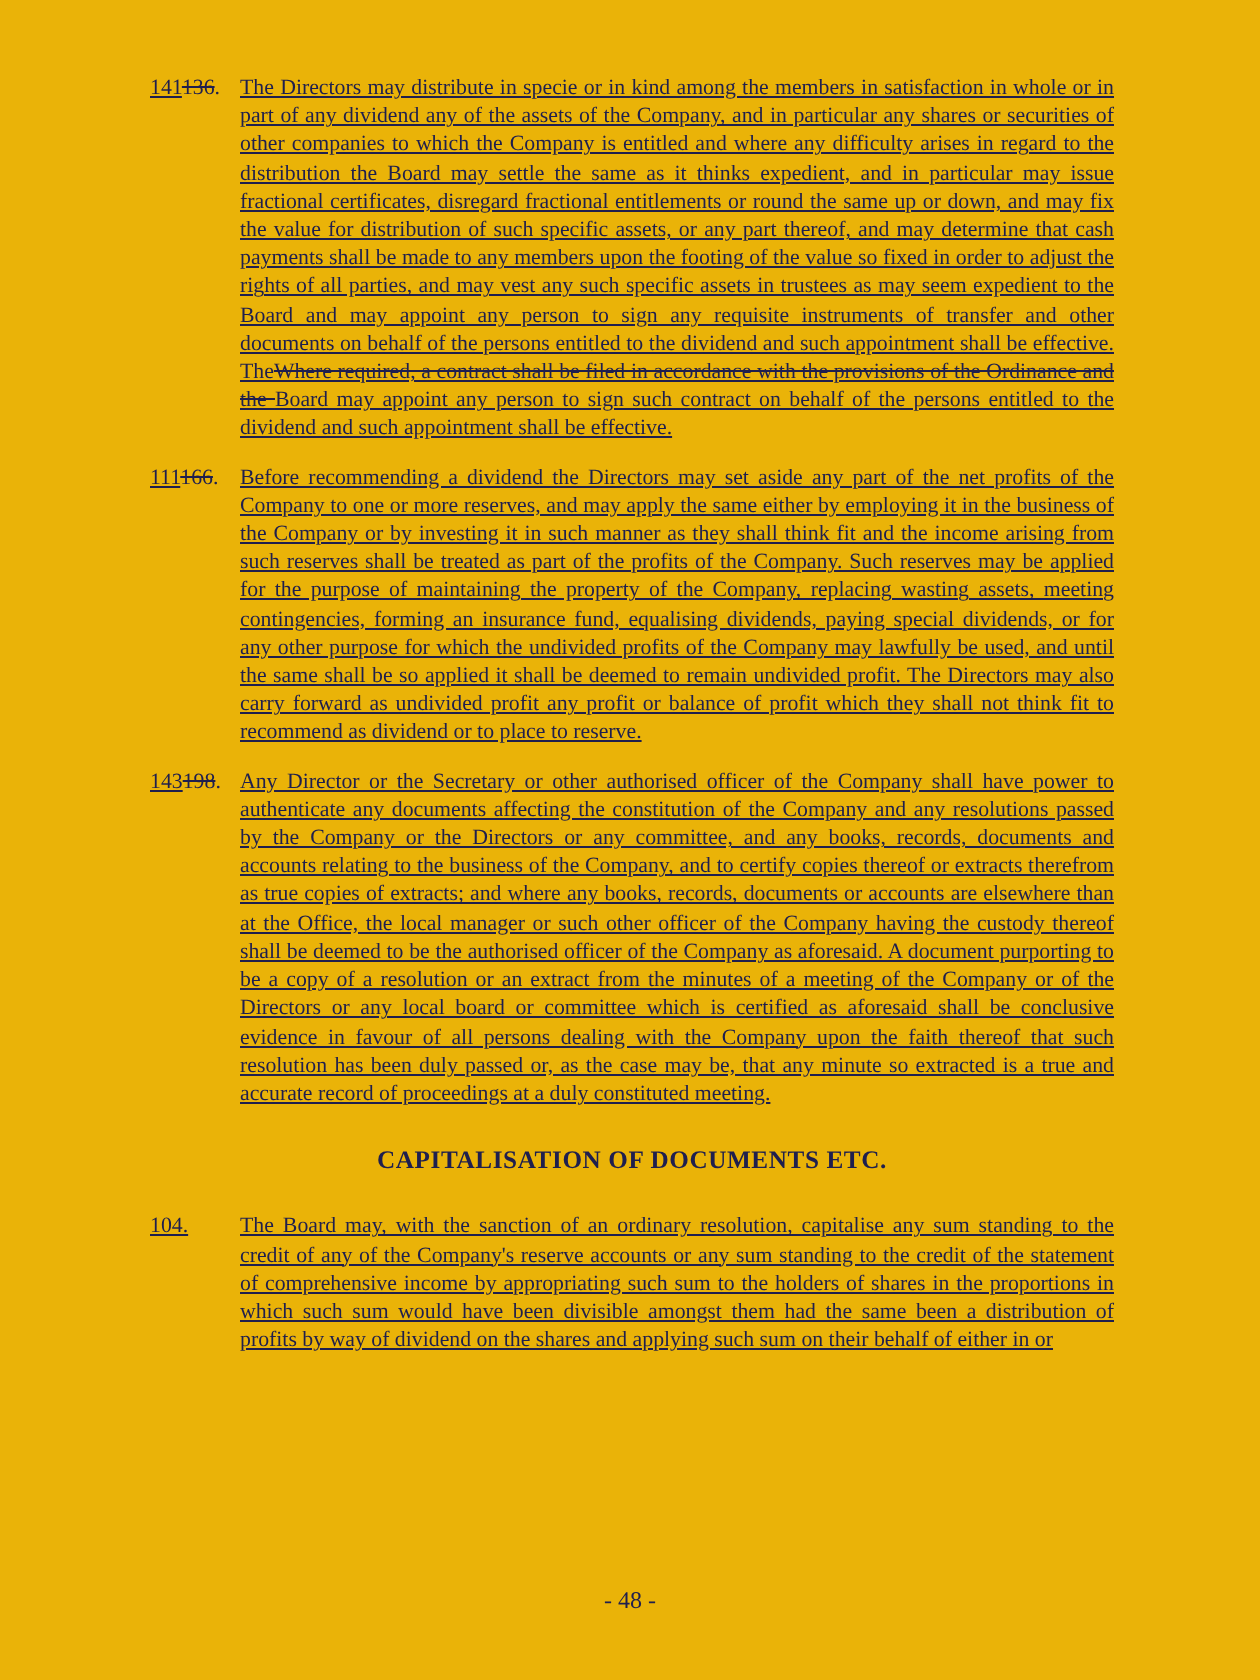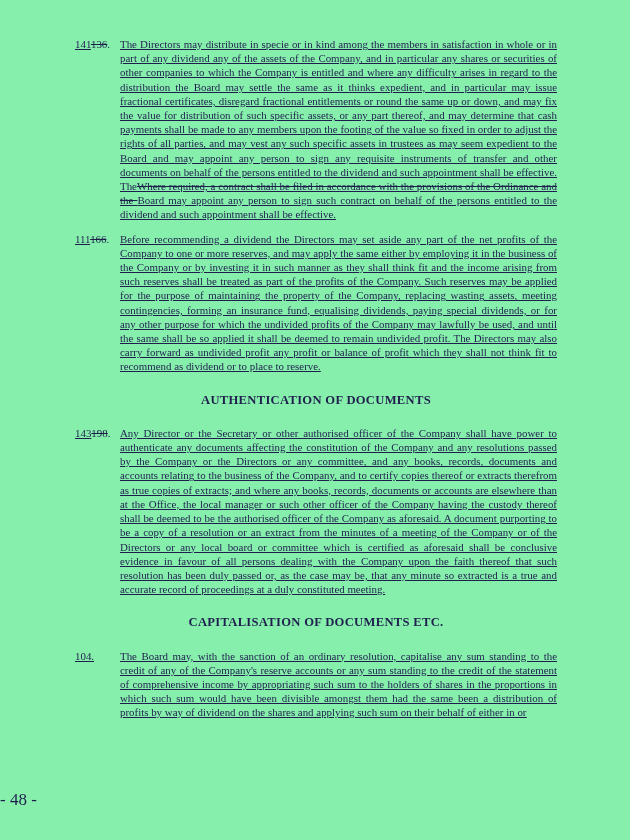--- a/index.html
+++ b/index.html
@@ -1,21 +1,21 @@
 <!DOCTYPE html>
 <html><head>
 <meta charset="utf-8">
 <style>
   * { margin: 0; padding: 0; box-sizing: border-box; }
   html, body { background: #e8e8e8; }
   .page {
     width: 630px;
     height: 840px;
     margin: 0 auto;
-    background: #86efac;
+    background: #eab308;
     position: relative;
     font-family: "Liberation Serif", "DejaVu Serif", serif;
     font-size: 10.9px;
     line-height: 14.2px;
     color: #1f1f4e;
     overflow: hidden;
   }
   .content {
     position: absolute;
     top: 37px;
@@ -32,41 +32,41 @@
     font-weight: bold;
     font-size: 12.6px;
     letter-spacing: 0.3px;
     margin: 19px 0 19px 0;
   }
   .footer {
     position: absolute;
     bottom: 33px;
     left: 0;
     width: 100%;
-    font-size: 17px;
+    text-align: center;
+    font-size: 12px;
     color: #1f1f4e;
   }
 </style>
 </head>
 <body>
 
 <div class="page">
   <div class="content">
 
     <div class="para">
       <div class="num"><span class="u">141</span><span class="s">136</span><span>.</span></div>
       <div class="pbody"><span>The Directors may distribute in specie or in kind among the members in satisfaction in whole or in part of any dividend any of the assets of the Company, and in particular any shares or securities of other companies to which the Company is entitled and where any difficulty arises in regard to the distribution the Board may settle the same as it thinks expedient, and in particular may issue fractional certificates, disregard fractional entitlements or round the same up or down, and may fix the value for distribution of such specific assets, or any part thereof, and may determine that cash payments shall be made to any members upon the footing of the value so fixed in order to adjust the rights of all parties, and may vest any such specific assets in trustees as may seem expedient to the Board and may appoint any person to sign any requisite instruments of transfer and other documents on behalf of the persons entitled to the dividend and such appointment shall be effective. </span><span class="u">The</span><span class="s">Where required, a contract shall be filed in accordance with the provisions of the Ordinance and the </span><span>Board may appoint any person to sign such contract on behalf of the persons entitled to the dividend and such appointment shall be effective.</span></div>
     </div>
 
     <div class="para">
       <div class="num"><span class="u">111</span><span class="s">166</span><span>.</span></div>
       <div class="pbody"><span>Before recommending a dividend the Directors may set aside any part of the net profits of the Company to one or more reserves, and may apply the same either by employing it in the business of the Company or by investing it in such manner as they shall think fit and the income arising from such reserves shall be treated as part of the profits of the Company. Such reserves may be applied for the purpose of maintaining the property of the Company, replacing wasting assets, meeting contingencies, forming an insurance fund, equalising dividends, paying special dividends, or for any other purpose for which the undivided profits of the Company may lawfully be used, and until the same shall be so applied it shall be deemed to remain undivided profit. The Directors may also carry forward as undivided profit any profit or balance of profit which they shall not think fit to recommend as dividend or to place to reserve.</span></div>
     </div>
 
-    <div class="heading">AUTHENTICATION OF DOCUMENTS</div>
 
     <div class="para">
       <div class="num"><span class="u">143</span><span class="s">198</span><span>.</span></div>
       <div class="pbody"><span>Any Director or the Secretary or other authorised officer of the Company shall have power to authenticate any documents affecting the constitution of the Company and any resolutions passed by the Company or the Directors or any committee, and any books, records, documents and accounts relating to the business of the Company, and to certify copies thereof or extracts therefrom as true copies of extracts; and where any books, records, documents or accounts are elsewhere than at the Office, the local manager or such other officer of the Company having the custody thereof shall be deemed to be the authorised officer of the Company as aforesaid. A document purporting to be a copy of a resolution or an extract from the minutes of a meeting of the Company or of the Directors or any local board or committee which is certified as aforesaid shall be conclusive evidence in favour of all persons dealing with the Company upon the faith thereof that such resolution has been duly passed or, as the case may be, that any minute so extracted is a true and accurate record of proceedings at a duly constituted meeting.</span></div>
     </div>
 
     <div class="heading">CAPITALISATION OF DOCUMENTS ETC.</div>
 
     <div class="para">
       <div class="num"><span class="u">104.</span></div>

